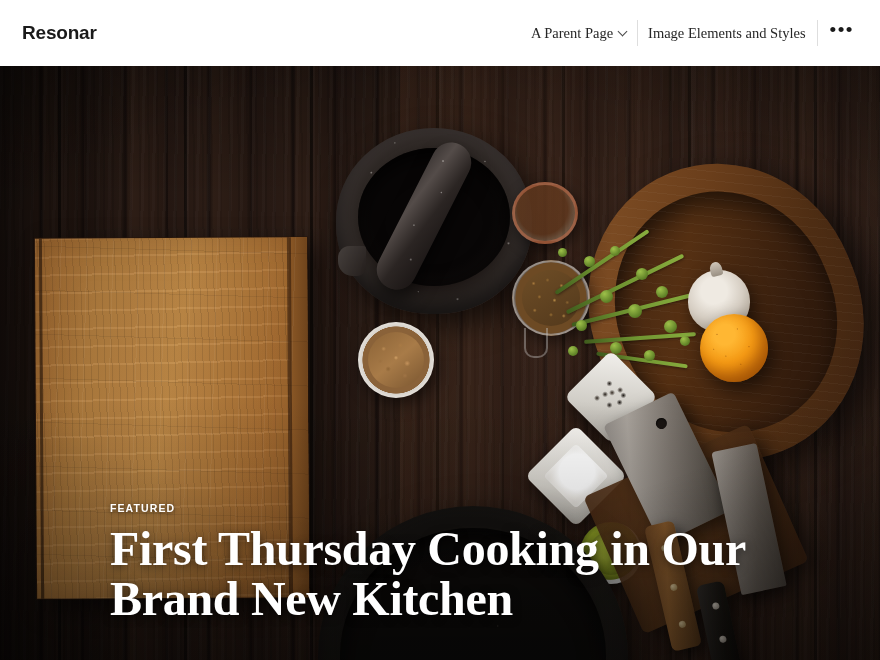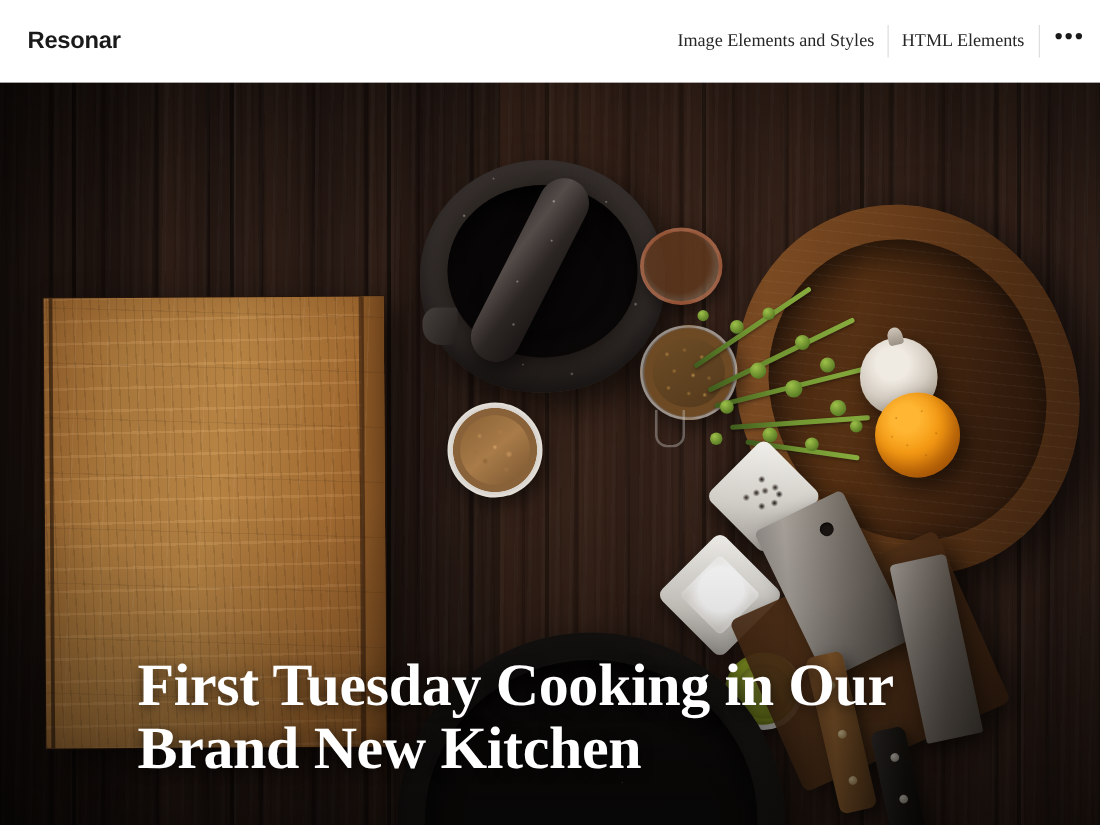--- a/index.html
+++ b/index.html
@@ -13,21 +13,21 @@
 
   .page { position: relative; width: 880px; height: 660px; background: #fff; }
 
   
   .site-header {
     position: relative;
     height: 66px;
     background: #ffffff;
     display: flex;
     align-items: center;
-    padding: 0 0 0 22px;
+    padding: 0 14px 0 22px;
     z-index: 20;
   }
   .site-title {
     font-family: "Liberation Sans", sans-serif;
     font-weight: bold;
     font-size: 19px;
     letter-spacing: -0.2px;
     color: #1a1a1a;
     white-space: nowrap;
   }
@@ -521,29 +521,30 @@
 
 <div class="page">
 
   <header class="site-header">
 
     <div class="site-title">Resonar</div>
 
     <nav class="nav-wrap">
 
 
+      <div class="nav-item">
+        <span class="label">A Parent Page</span>
+        <span class="chev"></span>
+      </div>
 
 
       <div class="nav-item">
         <span class="label">Image Elements and Styles</span>
       </div>
 
-      <div class="nav-item">
-        <span class="label">HTML Elements</span>
-      </div>
 
       <div class="nav-more">
         <span class="dots">•••</span>
       </div>
 
     </nav>
   </header>
 
   <section class="hero">
 
@@ -623,18 +624,19 @@
         <div class="rivet" style="top:20px;"></div>
         <div class="rivet" style="top:54px;"></div>
 
       </div>
 
       <div class="vignette"></div>
       <div class="hero-scrim"></div>
     </div>
 
     <div class="hero-content">
-      <h1 class="hero-title">First Tuesday Cooking in Our Brand New Kitchen</h1>
+      <div class="featured-tag">FEATURED</div>
+      <h1 class="hero-title">First Thursday Cooking in Our Brand New Kitchen</h1>
     </div>
 
   </section>
 
 </div>
 
 </body></html>

